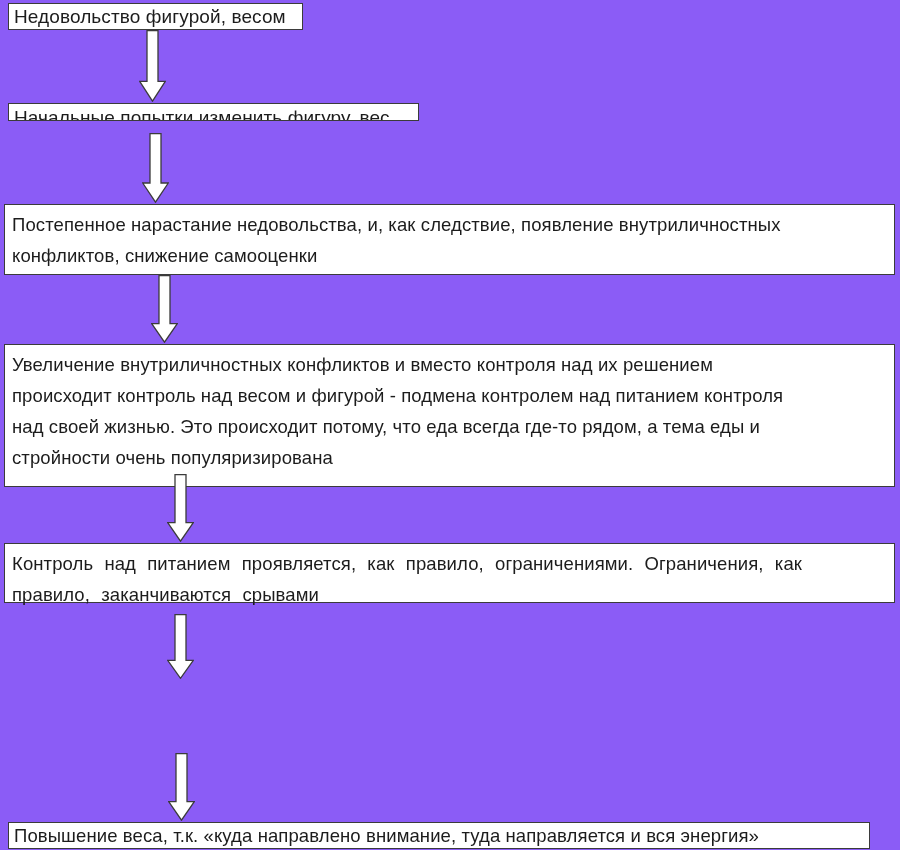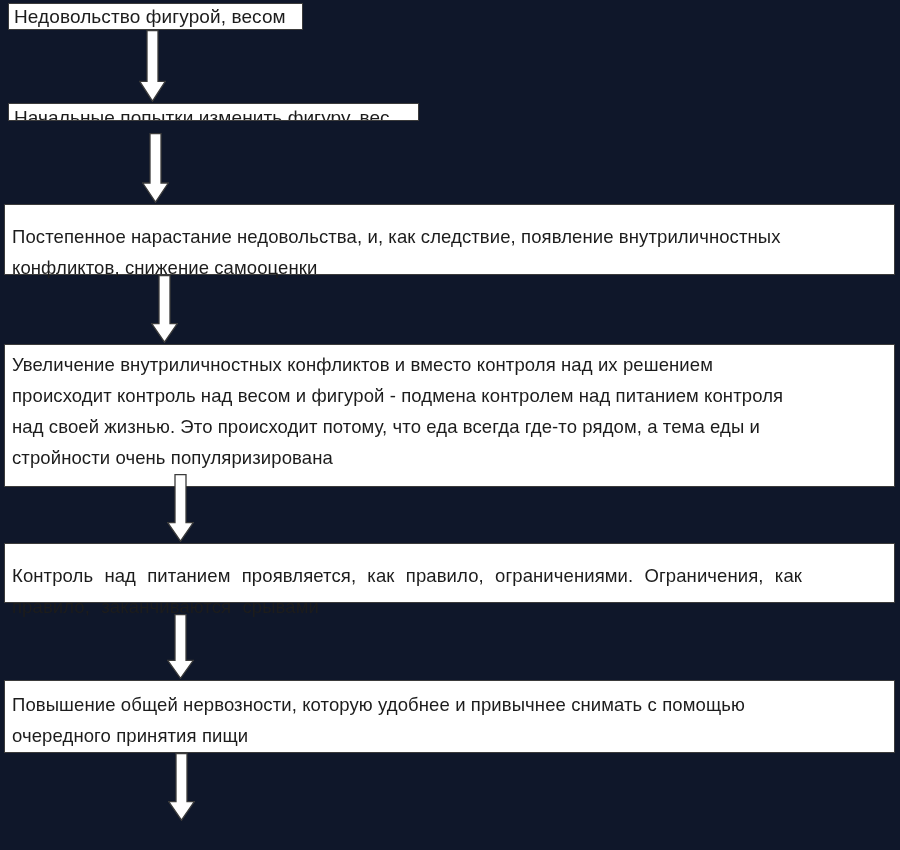--- a/index.html
+++ b/index.html
@@ -4,21 +4,21 @@
 <style>
   html, body {
     margin: 0;
     padding: 0;
     background: #ffffff;
   }
   .canvas {
     position: relative;
     width: 900px;
     height: 850px;
-    background: #0f172a;
+    background: #8b5cf6;
     font-family: "Liberation Sans", "DejaVu Sans", sans-serif;
     color: #1c1c1c;
     overflow: hidden;
   }
   .box {
     position: absolute;
     box-sizing: border-box;
     background: #ffffff;
     border: 1.4px solid #3b3b3b;
     font-size: 18.5px;
@@ -26,21 +26,21 @@
     letter-spacing: 0.1px;
   }
   .single {
     white-space: nowrap;
     font-size: 19px;
     padding: 0 5px;
     overflow: hidden;
   }
   .multi {
     line-height: 31px;
-    padding: 16px 10px 0 7px;
+    padding: 4px 10px 0 7px;
   }
   
   .b1 { left: 8px;  top: 3px;   width: 295px; height: 27px; line-height: 25px; }
   .b2 { left: 8px;  top: 103px; width: 411px; height: 18px; line-height: 28px; }
   .b3 { left: 4px;  top: 204px; width: 891px; height: 71px; }
   .b4 { left: 4px;  top: 344px; width: 891px; height: 143px; padding-top: 4px; }
   .b5 { left: 4px;  top: 543px; width: 891px; height: 60px; word-spacing: 6px; }
   .b6 { left: 4px;  top: 680px; width: 891px; height: 73px; padding-top: 8px; }
   .b7 { left: 8px;  top: 822px; width: 862px; height: 27px; line-height: 25px; font-size: 18.5px; }
   
@@ -96,21 +96,20 @@
     <path d="M8 0.7 L19 0.7 L19 50 L26.3 50 L13.5 69.2 L0.7 50 L8 50 Z"></path>
   </svg>
 
   <div class="box multi b5">Контроль над питанием проявляется, как правило, ограничениями. Ограничения, как
 правило, заканчиваются срывами</div>
 
   <svg class="arrow a5" viewBox="0 0 27 70" preserveAspectRatio="none">
     <path d="M8 0.7 L19 0.7 L19 50 L26.3 50 L13.5 69.2 L0.7 50 L8 50 Z"></path>
   </svg>
 
-  <div class="box multi b6">Повышение общей нервозности, которую удобнее и привычнее снимать с помощью
-очередного принятия пищи</div>
 
   <svg class="arrow a6" viewBox="0 0 27 70" preserveAspectRatio="none">
     <path d="M8 0.7 L19 0.7 L19 50 L26.3 50 L13.5 69.2 L0.7 50 L8 50 Z"></path>
   </svg>
 
+  <div class="box single b7">Повышение веса, т.к. «куда направлено внимание, туда направляется и вся энергия»</div>
 
 </div>
 
 </body></html>

